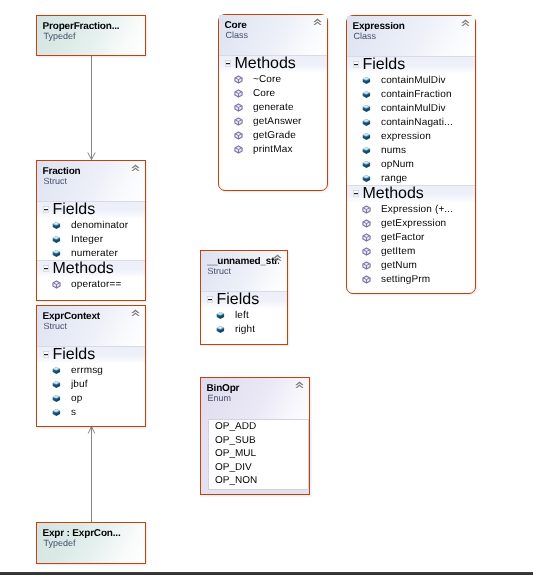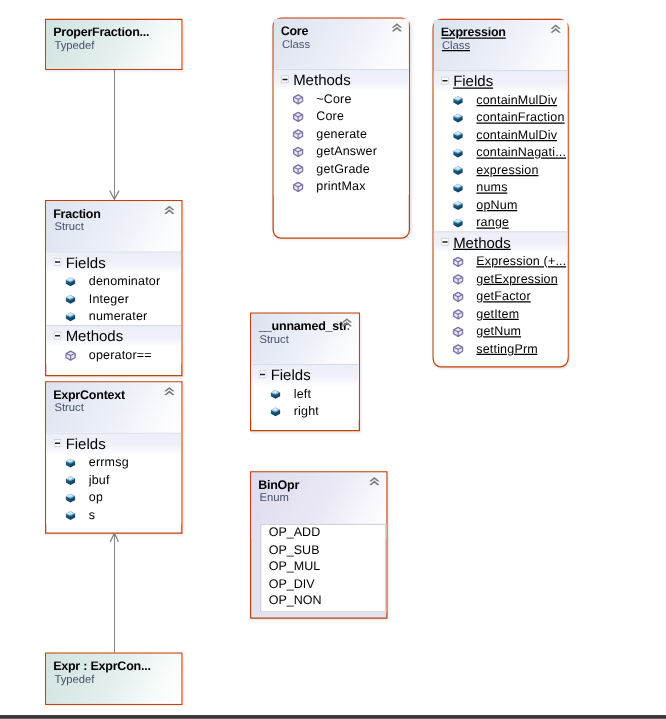--- a/index.html
+++ b/index.html
@@ -20,21 +20,21 @@
   .hdr{position:relative;box-sizing:border-box;padding:6px 8px 3px 5.5px;overflow:hidden;}
   .hdr .nm{font-weight:bold;font-size:10px;color:#000;line-height:10px;
            white-space:nowrap;overflow:hidden;letter-spacing:-0.18px;}
   .hdr .kd{font-size:9px;color:#454f67;line-height:9px;white-space:nowrap;margin-top:0px;
            margin-left:1px;}
 
   .chev{position:absolute;right:5px;top:3px;width:9px;height:8px;line-height:0;}
   .chev svg,.sec .tgl svg,.row .ic svg{display:block;}
 
   .sec{position:relative;display:flex;align-items:center;height:17px;padding-left:6px;
-       font-size:12px;color:#000;box-sizing:border-box;}
+       font-size:16px;color:#000;box-sizing:border-box;}
   .sec .tgl{width:6px;height:7px;margin-right:3.5px;flex:0 0 auto;position:relative;top:-1px;}
   .row{display:flex;align-items:center;height:14px;padding-left:15px;
        font-size:10px;color:#000;box-sizing:border-box;}
   .row .ic{width:9px;height:9px;margin-right:10px;flex:0 0 auto;position:relative;top:0.3px;}
   .row .lb{white-space:nowrap;overflow:hidden;line-height:11px;letter-spacing:0.15px;}
   .body{background:#fff;overflow:hidden;}
 
   
   .enumbox{position:absolute;background:#fff;border:1px solid #d2d2de;box-sizing:border-box;}
   .enumrow{height:13.6px;font-size:10px;color:#000;line-height:13.6px;padding-left:6px;
@@ -365,21 +365,21 @@
             <svg viewBox="0 0 9 9" width="9" height="9">
               <path d="M4.5 0.9 L8.1 2.9 L8.1 6.0 L4.5 8.1 L0.9 6.0 L0.9 2.9 Z" fill="#ece9f6" stroke="#7e72a6" stroke-width="1.1" stroke-linejoin="round"></path>
               <path d="M4.5 4.5 L4.5 8.1" stroke="#7e72a6" stroke-width="0.95" fill="none"></path>
               <path d="M1.5 3.0 L4.5 4.5 L7.5 3.0" fill="none" stroke="#7e72a6" stroke-width="0.95"></path>
             </svg>
           </span>
           <span class="lb">printMax</span>
         </div>
       </div>
     </div>
-    <div class="shape rounded" style="left: 346px; top: 15px; width: 109px; height: 279px; text-decoration: underline;">
+    <div class="shape rounded" style="left: 346px; top: 15px; width: 130px; height: 279px;">
       <div class="hdr" style="background: linear-gradient(118deg, rgb(221, 226, 240) 0%, rgb(230, 234, 245) 30%, rgb(237, 240, 248) 55%, rgb(249, 250, 253) 80%, rgb(255, 255, 255) 100%); height: 40px;">
         <div class="nm">Expression</div>
         <div class="kd">Class</div>
         <span class="chev">
           <svg viewBox="0 0 9 8" width="9" height="8">
             <path d="M4.5 0.5 L8.6 4.0 L7.0 4.2 L4.5 2.2 L2.0 4.2 L0.4 4.0 Z" fill="#7a7a7a"></path>
             <path d="M4.5 3.4 L8.6 6.9 L7.0 7.1 L4.5 5.1 L2.0 7.1 L0.4 6.9 Z" fill="#7a7a7a"></path>
           </svg>
         </span>
       </div>

